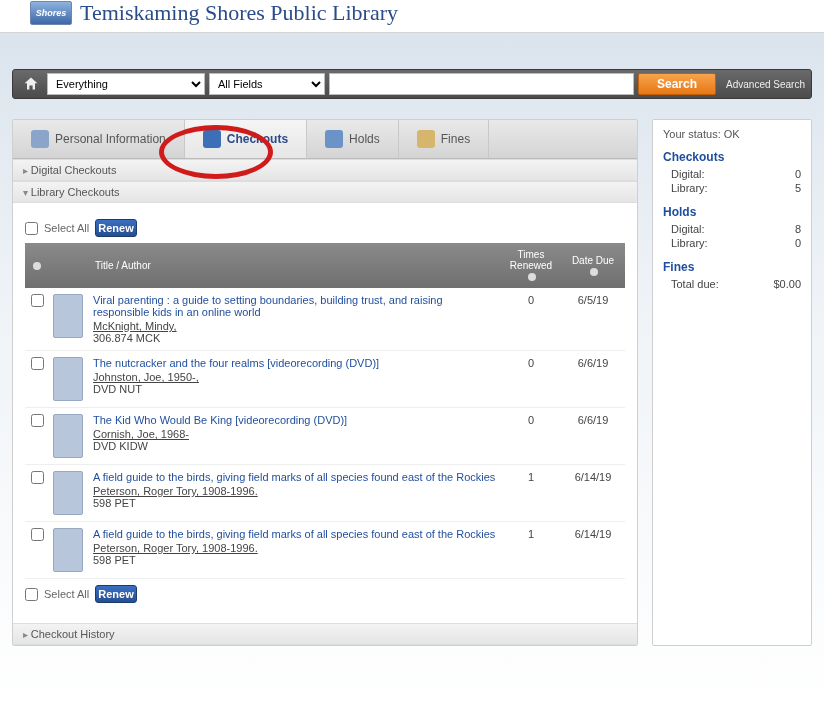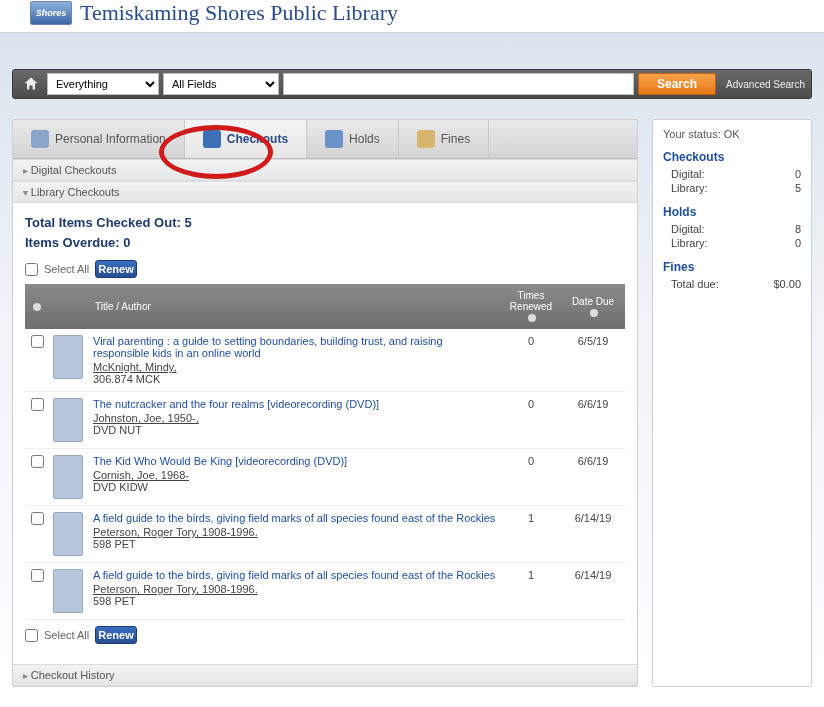--- a/index.html
+++ b/index.html
@@ -33,21 +33,21 @@
     border:1px solid #3a3a3a; border-radius:3px;
     display:flex;align-items:center;gap:4px;padding:3px 6px;
   }
   .home-btn{
     width:24px;height:22px;display:flex;align-items:center;justify-content:center;
     color:#eee;font-size:14px;
   }
   .searchbar select{
     height:22px;border:1px solid #bbb;background:#fff;font-size:11px;padding:0 4px;
   }
-  .sel1{width:112px;} .sel2{width:116px;}
+  .sel1{width:158px;} .sel2{width:116px;}
   .searchbar input[type=text]{
     flex:1;height:22px;border:1px solid #bbb;padding:0 4px;font-size:11px;
   }
   .search-btn{
     background:linear-gradient(180deg,#f9a34a,#e67817);
     border:1px solid #c66006;color:#fff;font-weight:bold;
     height:22px;padding:0 18px;border-radius:2px;font-size:12px;cursor:pointer;
   }
   .adv-link{color:#eee;font-size:10px;margin-left:6px;text-decoration:none;text-align:center;}
   .content{display:flex;gap:14px;margin:20px 12px 0 12px;}
@@ -137,24 +137,20 @@
         <div class="tab">
           <span class="tab-ico ico-fines"></span>
           <span>Fines</span>
         </div>
       </div>
 
       <div class="sectionbar">Digital Checkouts</div>
       <div class="sectionbar open">Library Checkouts</div>
 
       <div class="sec-body">
-        <div class="totals">
-          <span>Total Items Checked Out:</span> <span>5</span><br>
-          <span>Items Overdue:</span> <span>0</span>
-        </div>
 
         <div class="selrow">
           <input type="checkbox" style="">
           <label>Select All</label>
           <button class="renew-btn">Renew</button>
         </div>
 
         <table class="items">
           <thead>
             <tr>

